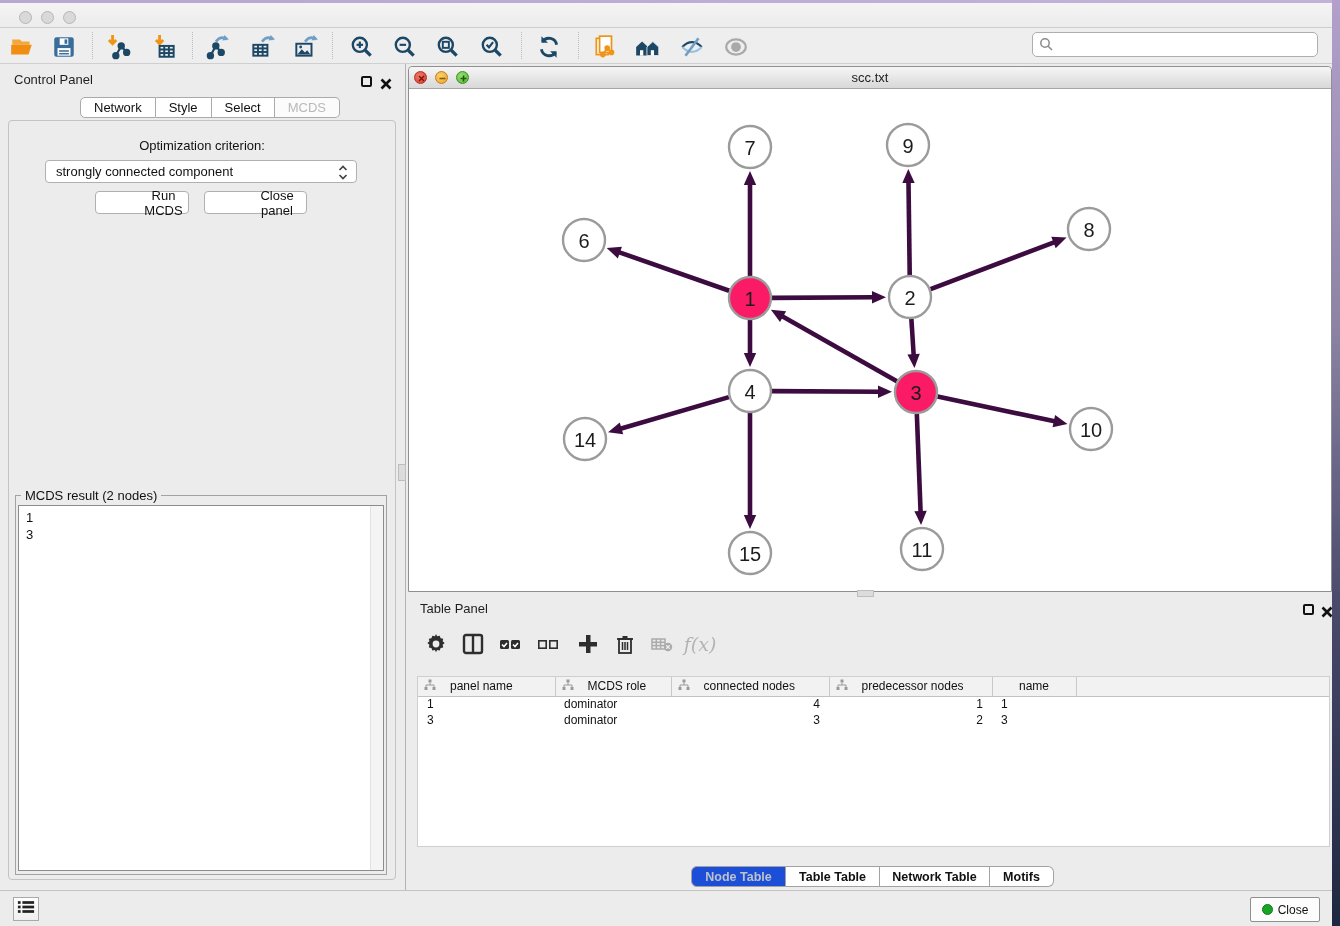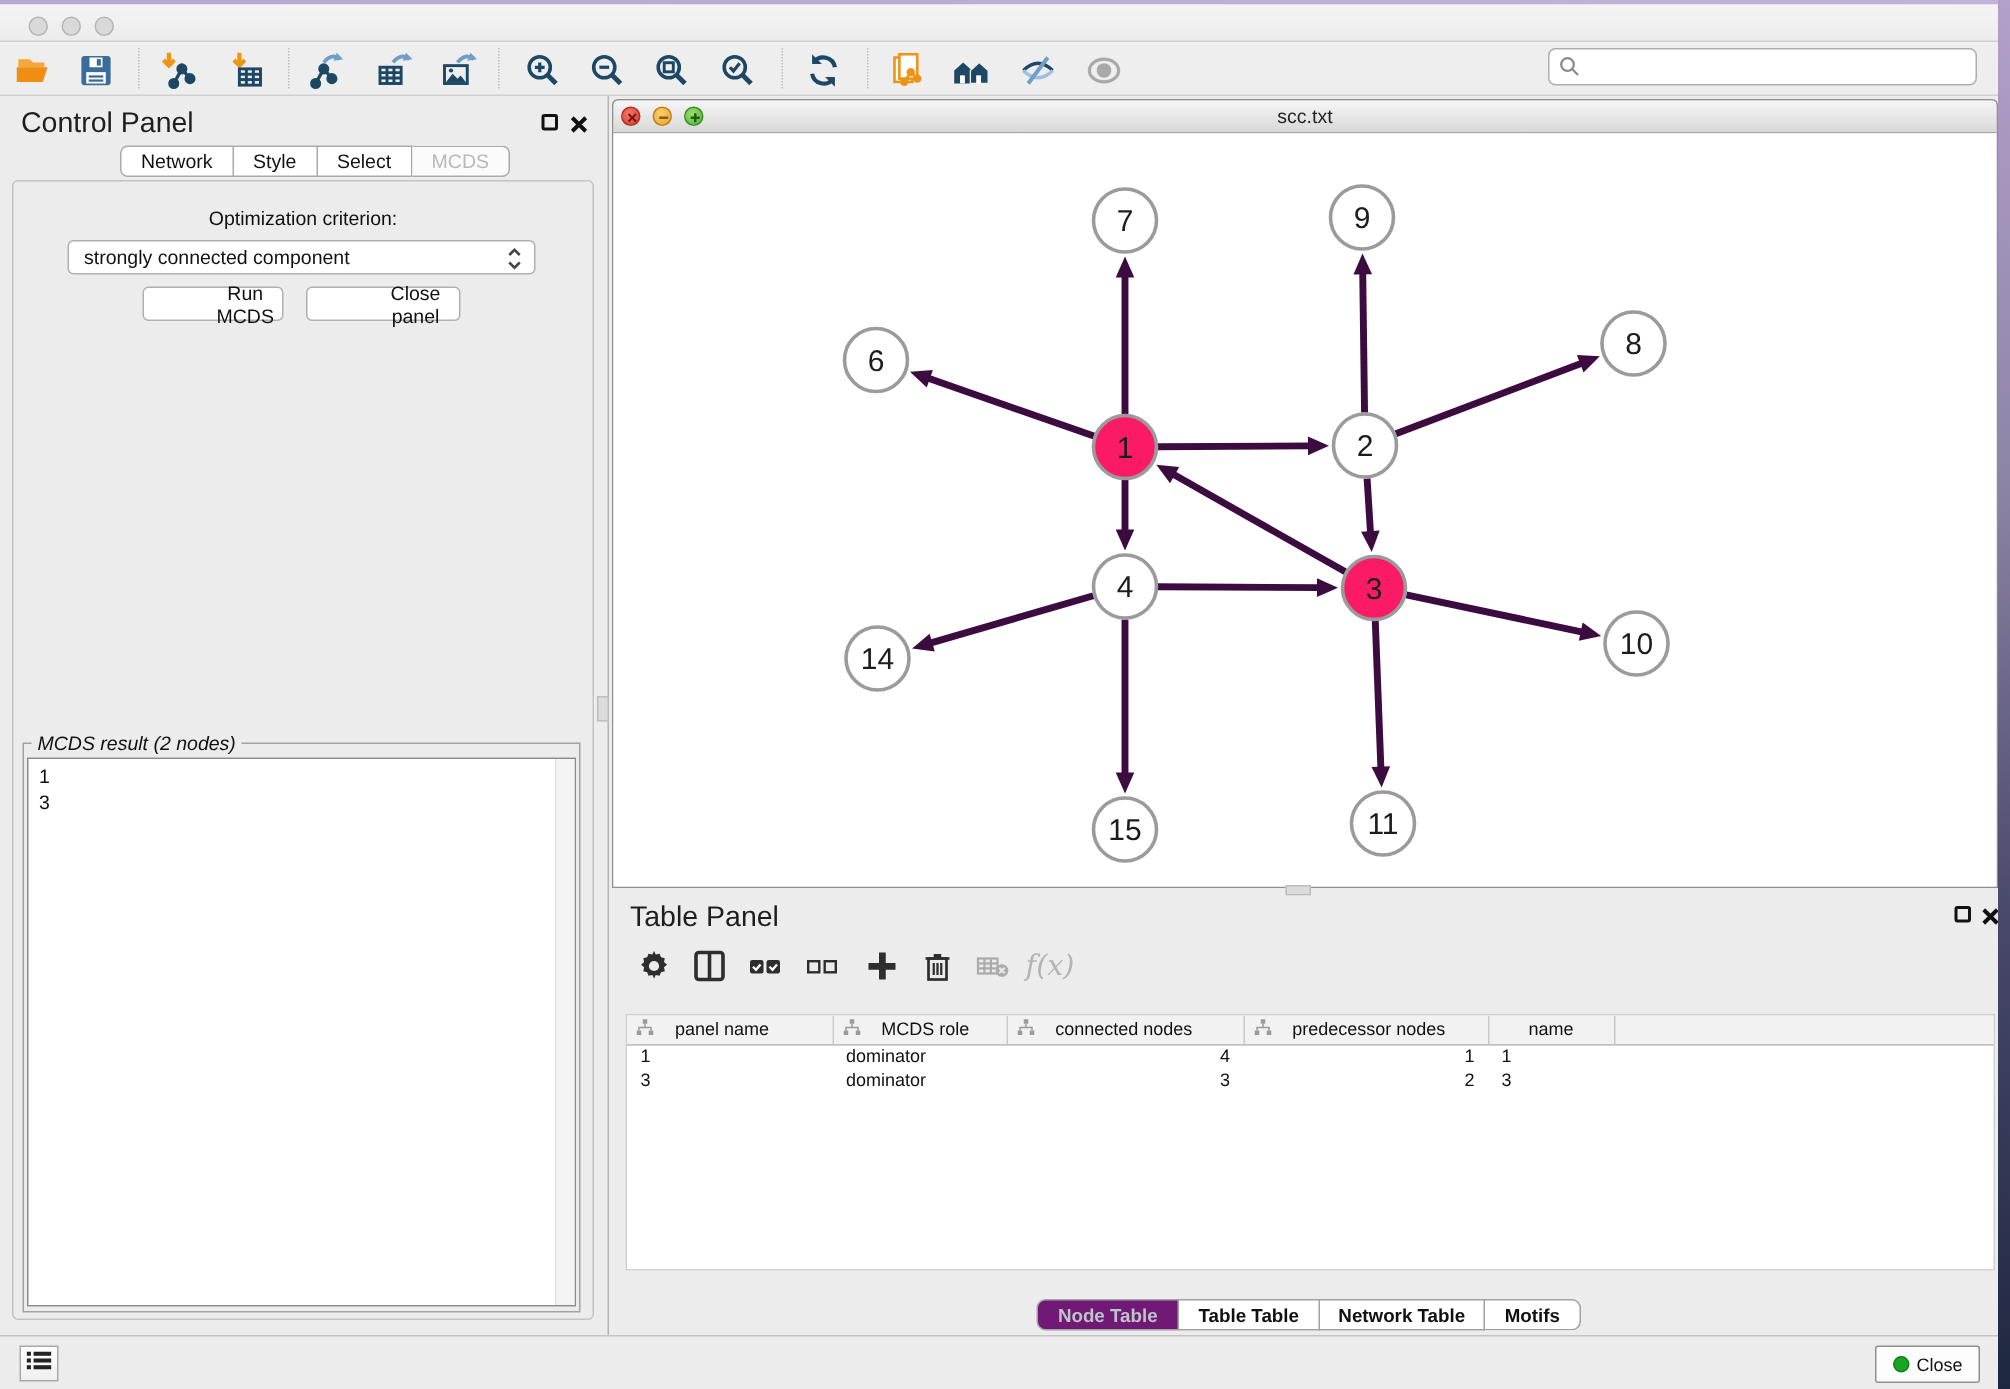--- a/index.html
+++ b/index.html
@@ -27,21 +27,21 @@
   .tbtn { position:absolute; top:5px; width:28px; height:28px; display:flex;
           align-items:center; justify-content:center; }
   .tsep { position:absolute; top:4px; height:27px; width:0; border-left:1px dotted #bdbdbd; }
   #search-wrap { position:absolute; right:14px; top:4px; width:286px; height:25px; }
   #search-wrap input { width:100%; height:100%; border:1px solid #aeaeae; border-radius:5px;
                        background:#fff; padding:0 8px 0 26px; font-size:13px; outline:none; }
   #search-wrap .mag { position:absolute; left:7px; top:5px; }
 
   
   #control-panel { position:absolute; left:0; top:64px; width:405px; height:826px; background:#ececec; }
-  .panel-title { position:absolute; left:14px; top:8px; font-size:19px; color:#1e1e1e; }
+  .panel-title { position:absolute; left:14px; top:8px; font-size:13px; color:#1e1e1e; }
   .float-ico { position:absolute; width:11px; height:11px; border:2px solid #111; border-radius:2px; background:transparent; }
   .close-ico { position:absolute; width:12px; height:12px; }
   .cp-tabs { position:absolute; left:80px; top:33px; display:flex; height:21px; }
   .cp-tab { background:#fff; border:1px solid #aaaaaa; border-left:none; font-size:13px;
             color:#111; display:flex; align-items:center; justify-content:center; padding:0 13px; }
   .cp-tab:first-child { border-left:1px solid #aaaaaa; border-radius:5px 0 0 5px; }
   .cp-tab.disabled { color:#b9b9b9; background:#fbfbfb; border-radius:0 5px 5px 0; }
   .cp-box { position:absolute; left:8px; top:56px; width:388px; height:760px;
             border:1px solid #c3c3c3; border-radius:4px; background:#ececec; }
   .opt-label { position:absolute; left:0; right:0; top:17px; text-align:center; font-size:13px; color:#111; }
@@ -50,21 +50,21 @@
               display:flex; align-items:center; padding:0 24px 0 10px; }
   .dropdown .stepper { position:absolute; right:6px; top:3px; }
   .cp-btn { position:absolute; top:70px; height:23px; background:#fff; border:1px solid #b0b0b0;
             border-radius:4px; font-size:13px; color:#111; display:flex; align-items:center;
             justify-content:center; font-family:inherit;padding-left:43px; }
   #run-btn { left:86px; width:94px; }
   #close-btn { left:195px; width:103px; }
   .result-fieldset { position:absolute; left:6px; top:374px; width:372px; height:380px;
                      border:1px solid #a2a2a2; background:#ececec; }
   .result-legend { position:absolute; left:5px; top:-8px; background:#ececec; padding:0 4px;
-                   font-size:13px; color:#111;font-style:italic; }
+                   font-size:13px; color:#111; }
   .result-inner { position:absolute; left:2px; right:2px; top:9px; bottom:3px; background:#fff;
                   border:1px solid #8c8c8c; }
   .result-text { position:absolute; left:0; top:0; right:14px; bottom:0; padding:3px 7px;
                  font-size:13px; line-height:17px; color:#111; overflow:hidden; }
   .result-scroll { position:absolute; right:0; top:0; bottom:0; width:13px; background:#f4f4f4;
                    border-left:1px solid #e2e2e2; }
 
   
   .v-split { position:absolute; left:405px; top:64px; width:3px; height:826px; background:#ececec;
              border-left:1px solid #b3b3b3; }
@@ -100,21 +100,21 @@
   table.node-table th.name-col { text-align:center; }
   table.node-table td { height:16px; padding:0 9px; white-space:nowrap; }
   table.node-table td:nth-child(3), table.node-table td:nth-child(4) { text-align:right; }
   .hdr-tree { display:inline-block; vertical-align:-1px; }
 
   .bottom-tabs { position:absolute; left:283px; top:269px; height:21px; display:flex; }
   .btab { border:1px solid #a2a2a2; border-left:none; background:#fff; font-size:12.5px; font-weight:bold;
           color:#111; display:flex; align-items:center; justify-content:center; }
   .btab:first-child { border-left:1px solid #a2a2a2; border-radius:6px 0 0 6px; }
   .btab:last-child { border-radius:0 6px 6px 0; }
-  .btab.disabled { background:#701a75; color:#bcc3c9; }
+  .btab.disabled { background:#1d4ed8; color:#bcc3c9; }
 
   
   #statusbar { position:absolute; left:0; top:890px; width:1332px; height:36px; background:#ececec;
                border-top:1px solid #c3c3c3; }
   #list-btn { position:absolute; left:13px; top:6px; width:26px; height:24px; background:linear-gradient(#fff,#efefef);
               border:1px solid #a9a9a9; display:flex; align-items:center; justify-content:center; }
   #memory-btn { position:absolute; right:12px; top:6px; width:70px; height:25px; background:#fdfdfd;
                 border:1px solid #8f8f8f; border-radius:2px; display:flex; align-items:center;
                 justify-content:center; gap:5px; font-size:12px; color:#111; }
   .green-dot { width:11px; height:11px; border-radius:50%; background:#18a524; border:1px solid #0e7d19; }

